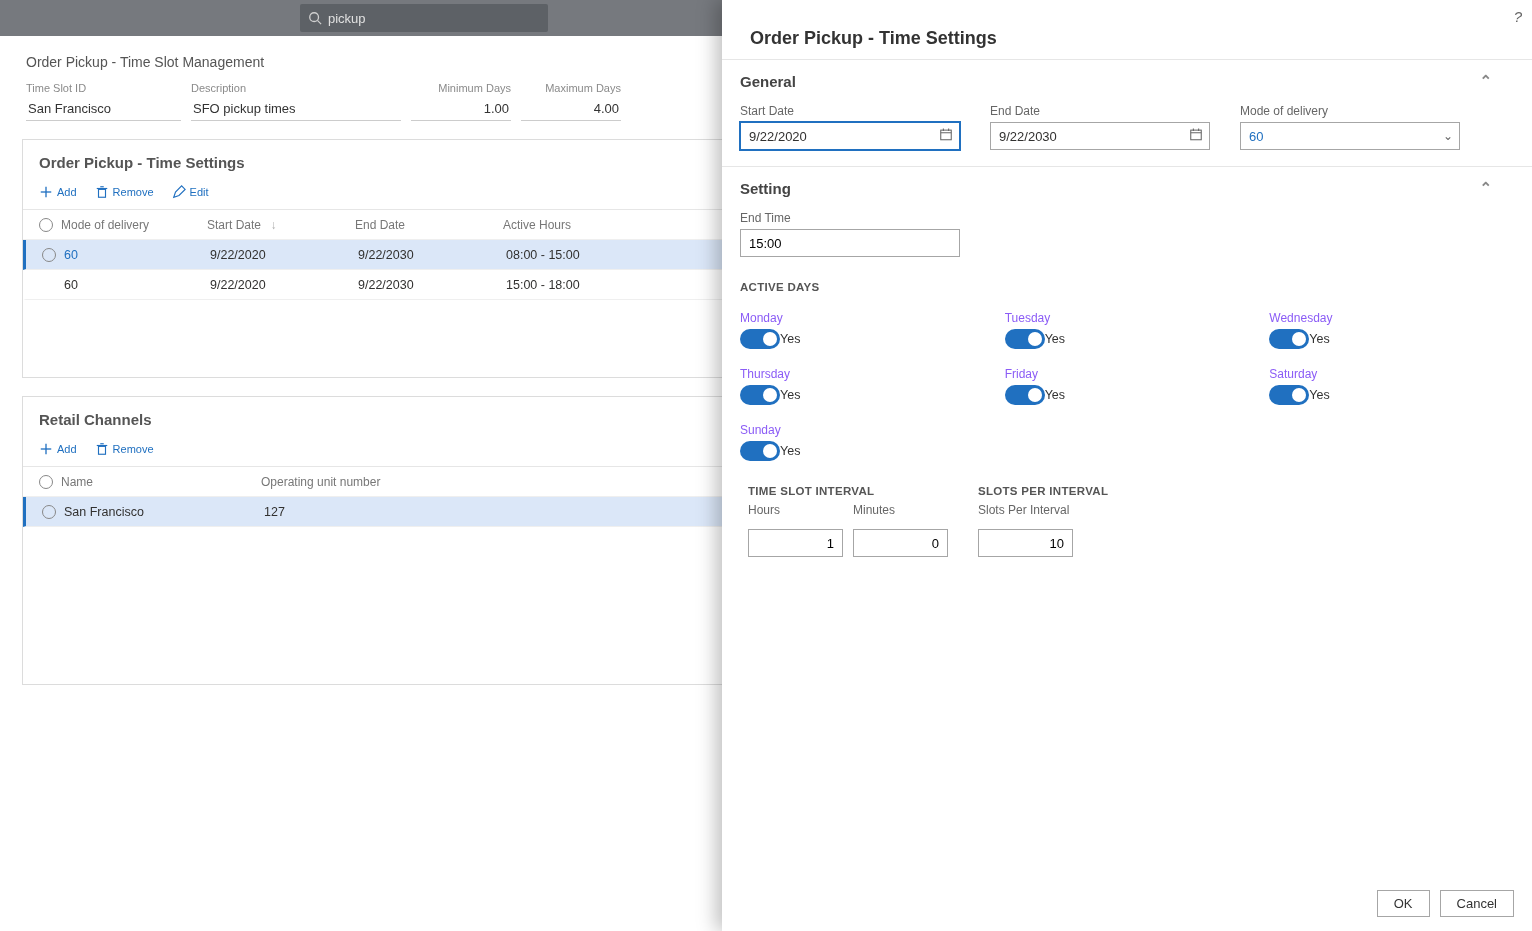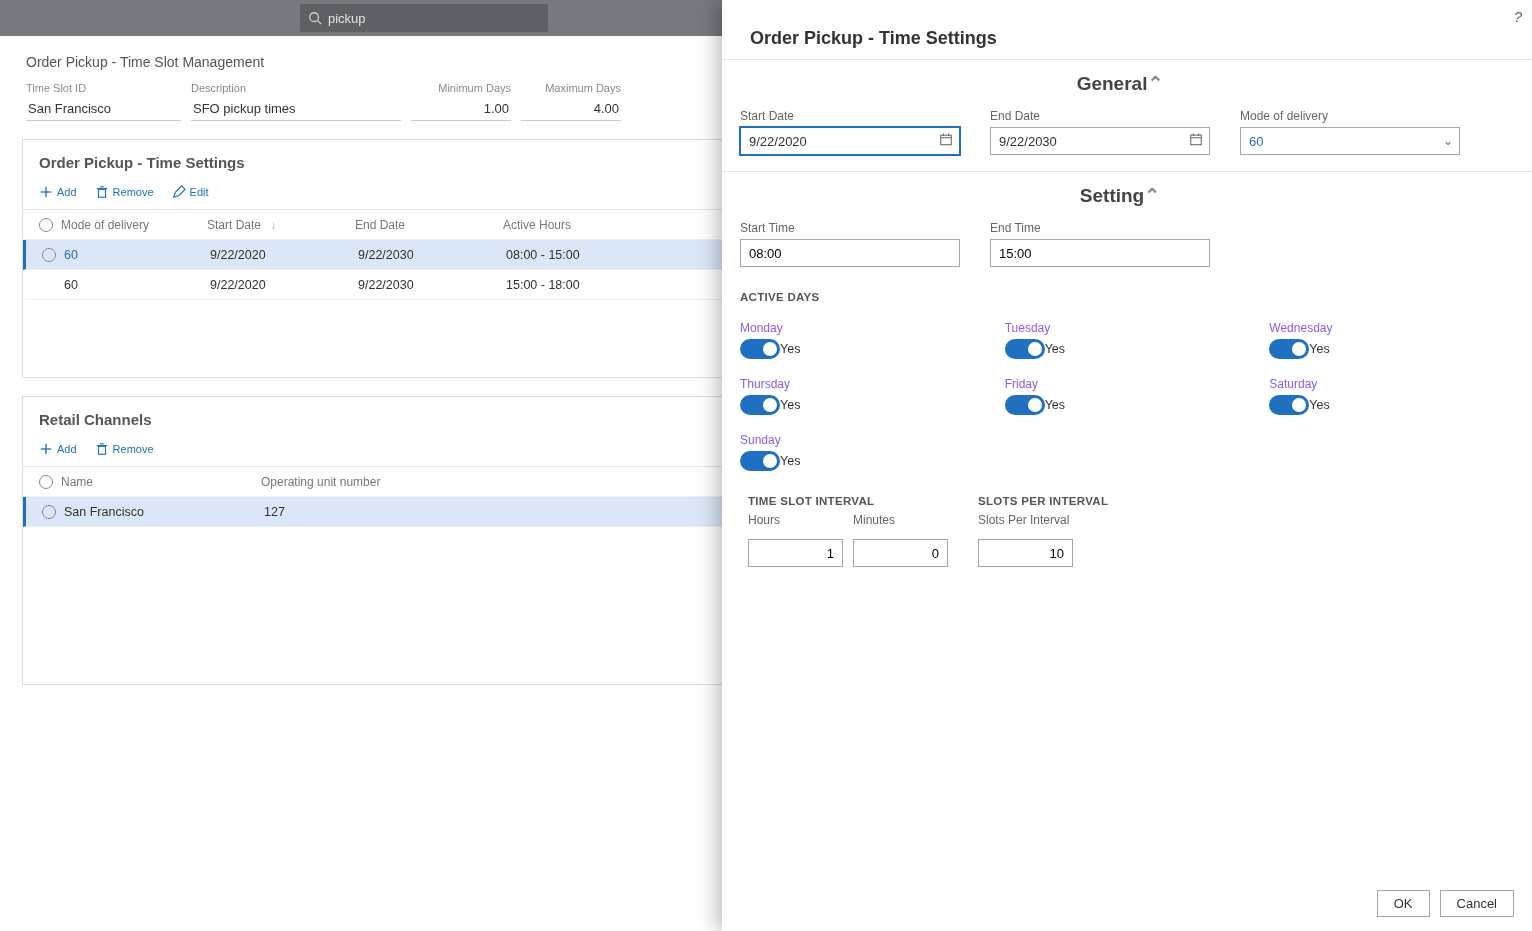--- a/index.html
+++ b/index.html
@@ -159,24 +159,24 @@
     position: absolute;
     top: 8px;
     right: 10px;
     color: #666;
     font-size: 15px;
     font-style: italic;
   }
   .modal hr { border: none; border-top: 1px solid #e6e6e6; margin: 0 0; }
   .section-head {
     display: flex;
-    justify-content: center;
-    align-items: center;
-    padding: 12px 32px 10px 18px;
-    font-size: 19px;
+    justify-content: space-between;
+    align-items: center;
+    padding: 12px 40px 10px 18px;
+    font-size: 15px;
     font-weight: 600;
     color: #444;
   }
   .chev { color:#888; }
   .section-body {
     padding: 4px 28px 16px 18px;
     display: flex;
     flex-wrap: wrap;
     gap: 18px 30px;
   }
@@ -471,26 +471,20 @@
       </div>
     </div>
   </div>
   <hr>
   <div class="section-head">
     <span>Setting</span>
     <span class="chev">⌃</span>
   </div>
   <div class="section-body">
     <div class="field">
-      <label>Start Time</label>
-      <div class="inputlike">
-        <input value="08:00" style="">
-      </div>
-    </div>
-    <div class="field">
       <label>End Time</label>
       <div class="inputlike">
         <input value="15:00" style="">
       </div>
     </div>
 
     <div class="sub-head">ACTIVE DAYS</div>
 
     <div class="days-grid">
       <div class="day">

